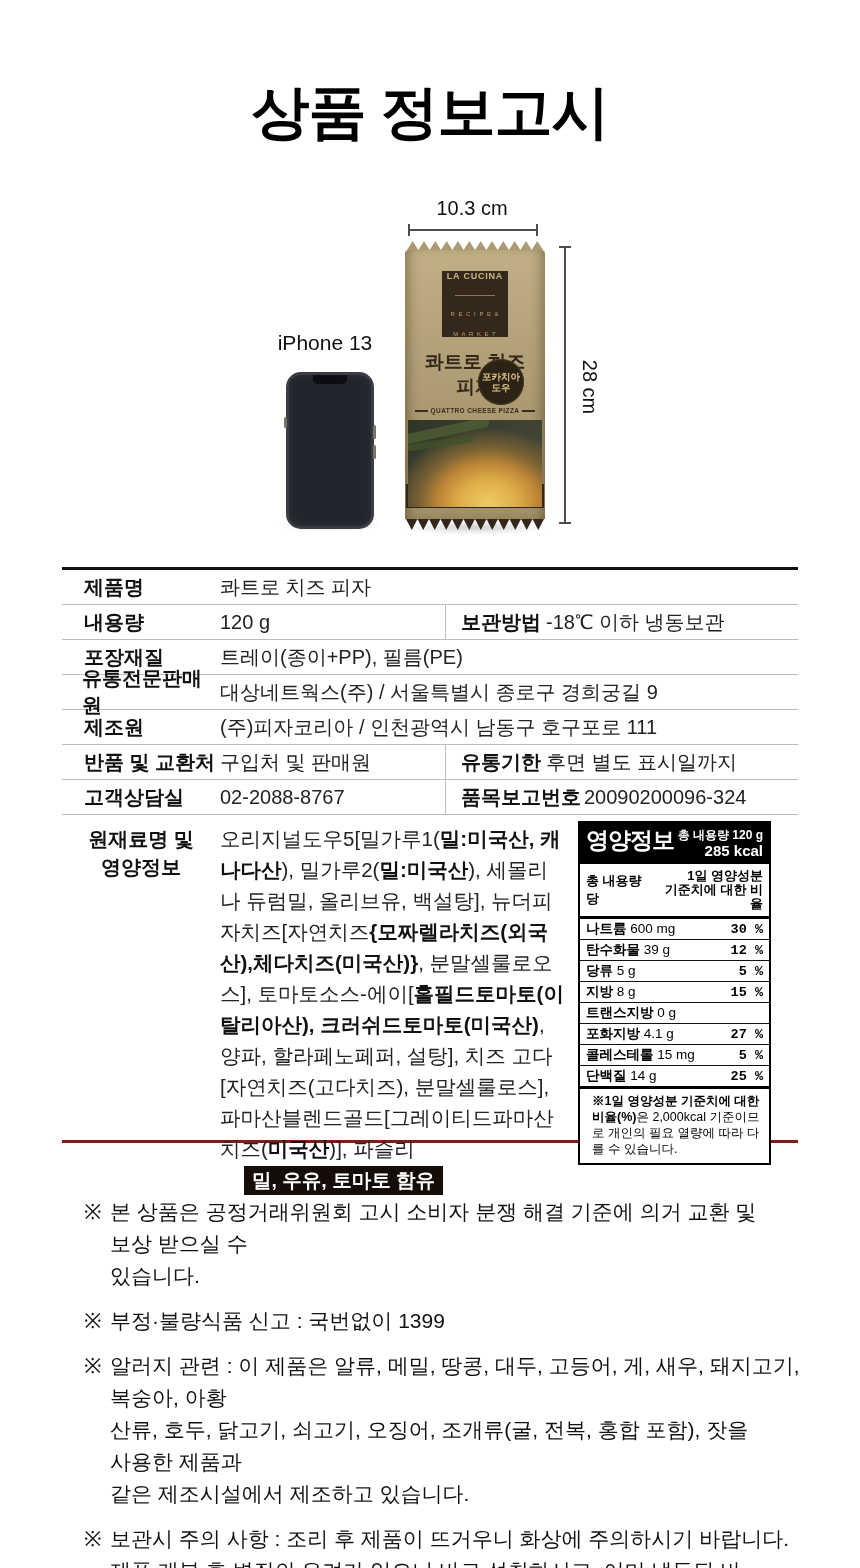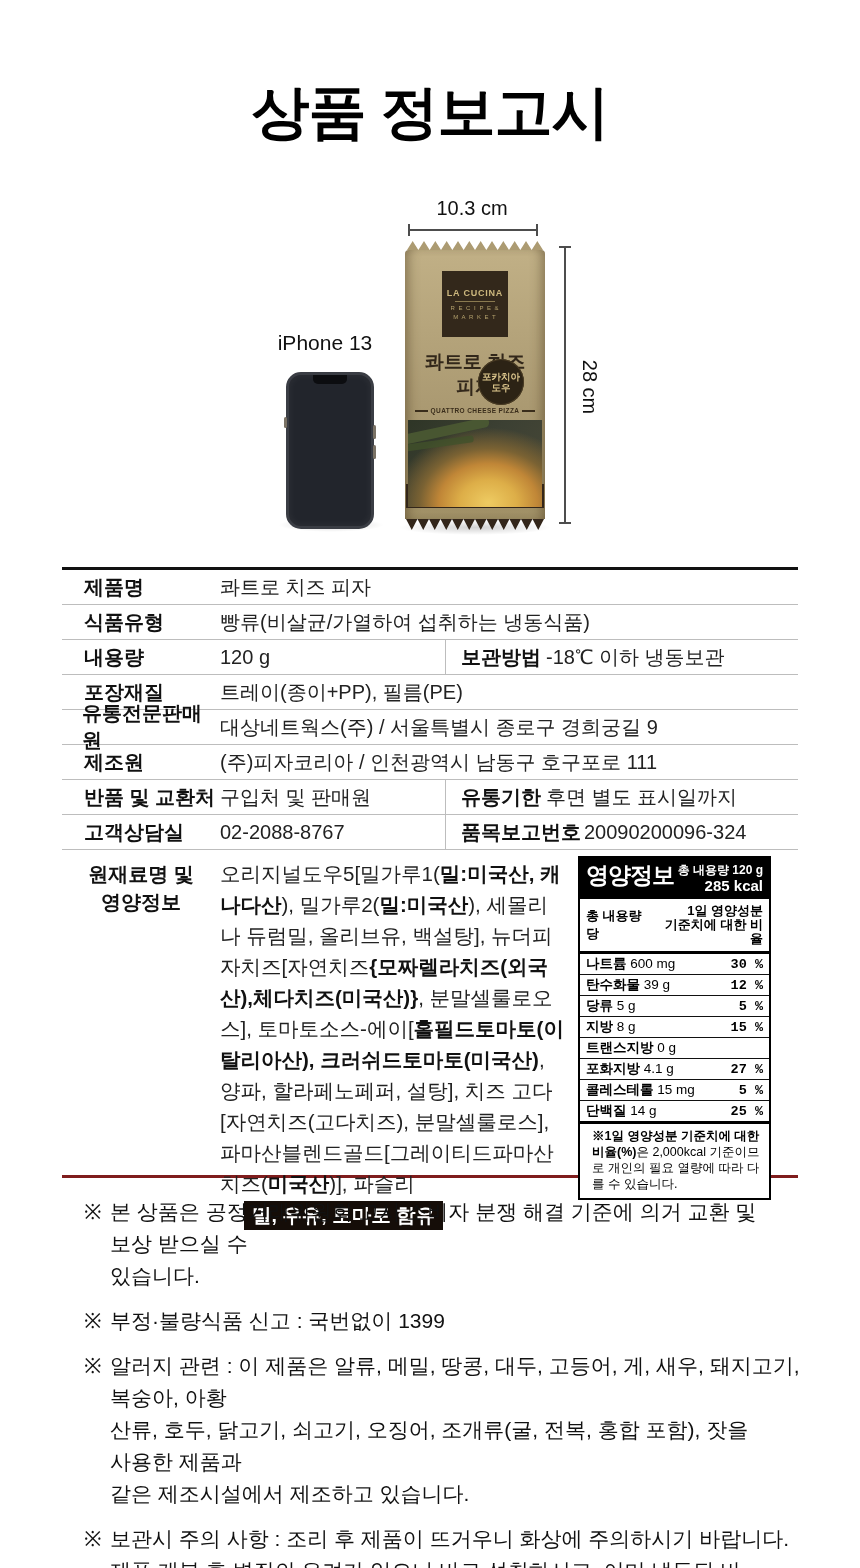--- a/index.html
+++ b/index.html
@@ -38,21 +38,21 @@
              background:radial-gradient(ellipse at center, rgba(0,0,0,0.18) 0%, rgba(0,0,0,0) 70%); }
 
   
   .pkg { position:absolute; left:405px; top:241px; width:140px; height:289px; }
   .pkg-zz-top { position:absolute; top:0; left:2px; right:2px; height:9px; background:#ac9b72; }
   .pkg-body { position:absolute; top:9px; left:0; right:0; bottom:11px;
               background:linear-gradient(180deg,#c1b086 0%, #b5a47b 30%, #aa9971 60%, #a09066 100%);
               box-shadow: inset 10px 0 12px -7px rgba(60,45,20,0.45), inset -10px 0 12px -7px rgba(60,45,20,0.45);
               border-radius:4px 4px 0 0; }
   .brand-box { position:absolute; top:21px; left:50%; transform:translateX(-50%); width:66px; height:66px;
-               background:#33281b; display:flex; flex-direction:column; align-items:center; justify-content:center;
+               background:#33281b; display:flex; flex-direction:column; align-items:center; justify-content:space-between;
                gap:3px; z-index:2; }
   .brand-main { color:#cdb87e; font-size:9px; font-weight:700; letter-spacing:0.8px; white-space:nowrap; }
   .brand-div { width:40px; height:1px; background:#8a7a50; }
   .brand-sub { color:#b3a06c; font-size:6px; letter-spacing:1px; white-space:nowrap; }
   .pkg-name { position:absolute; top:99px; width:100%; text-align:center; font-size:19px; font-weight:800;
               color:#32271a; line-height:25px; z-index:2; }
   .pkg-sub { position:absolute; top:157px; left:10px; right:10px; display:flex; align-items:center; gap:3px;
              z-index:2; }
   .pkg-sub .dash { flex:1; height:2px; background:#3a2d1b; }
   .pkg-sub .subtxt { font-size:6.5px; font-weight:700; color:#3a2d1b; letter-spacing:0.4px; white-space:nowrap; }
@@ -168,24 +168,20 @@
     </div>
   </div>
 
   <div class="itable">
 
     <div class="trow">
       <div class="tlabel">제품명</div>
       <div class="tvalue">콰트로 치즈 피자</div>
     </div>
 
-    <div class="trow">
-      <div class="tlabel">식품유형</div>
-      <div class="tvalue">빵류(비살균/가열하여 섭취하는 냉동식품)</div>
-    </div>
 
     <div class="trow">
       <div class="split-left">
         <div class="tlabel">내용량</div>
         <div class="tvalue">120 g</div>
       </div>
       <div class="split-right">
         <div class="tlabel2">보관방법</div>
         <div class="tvalue2">-18℃ 이하 냉동보관</div>
       </div>

